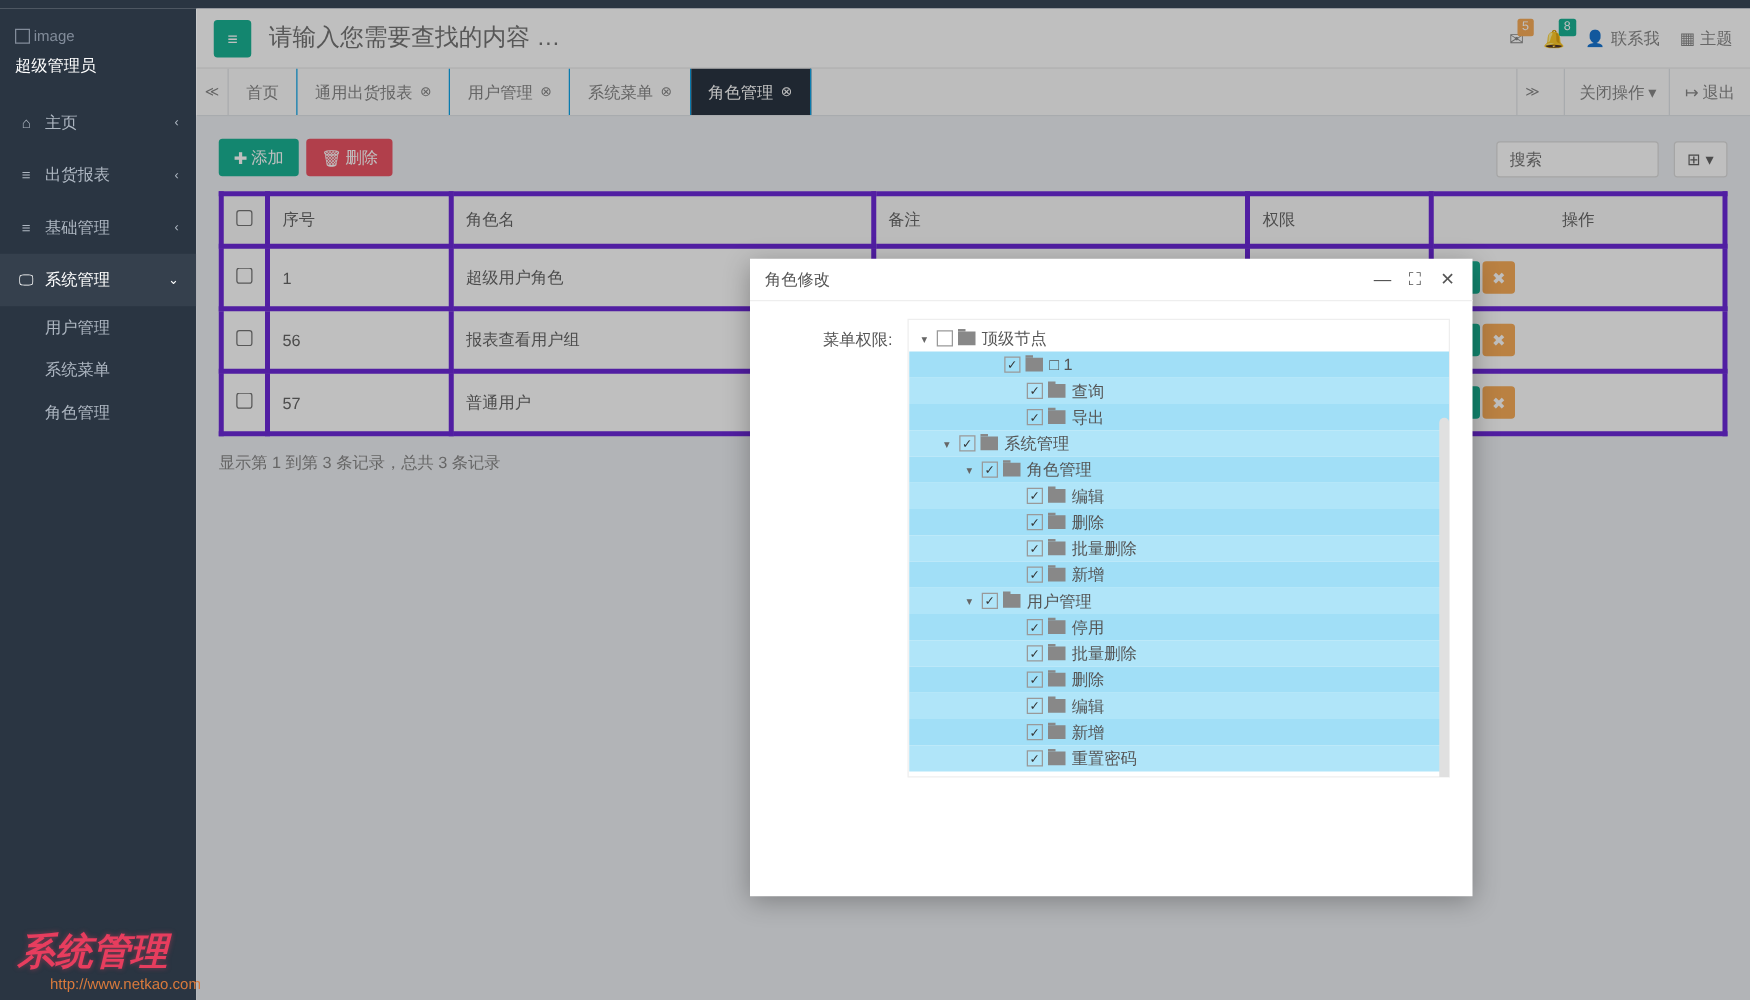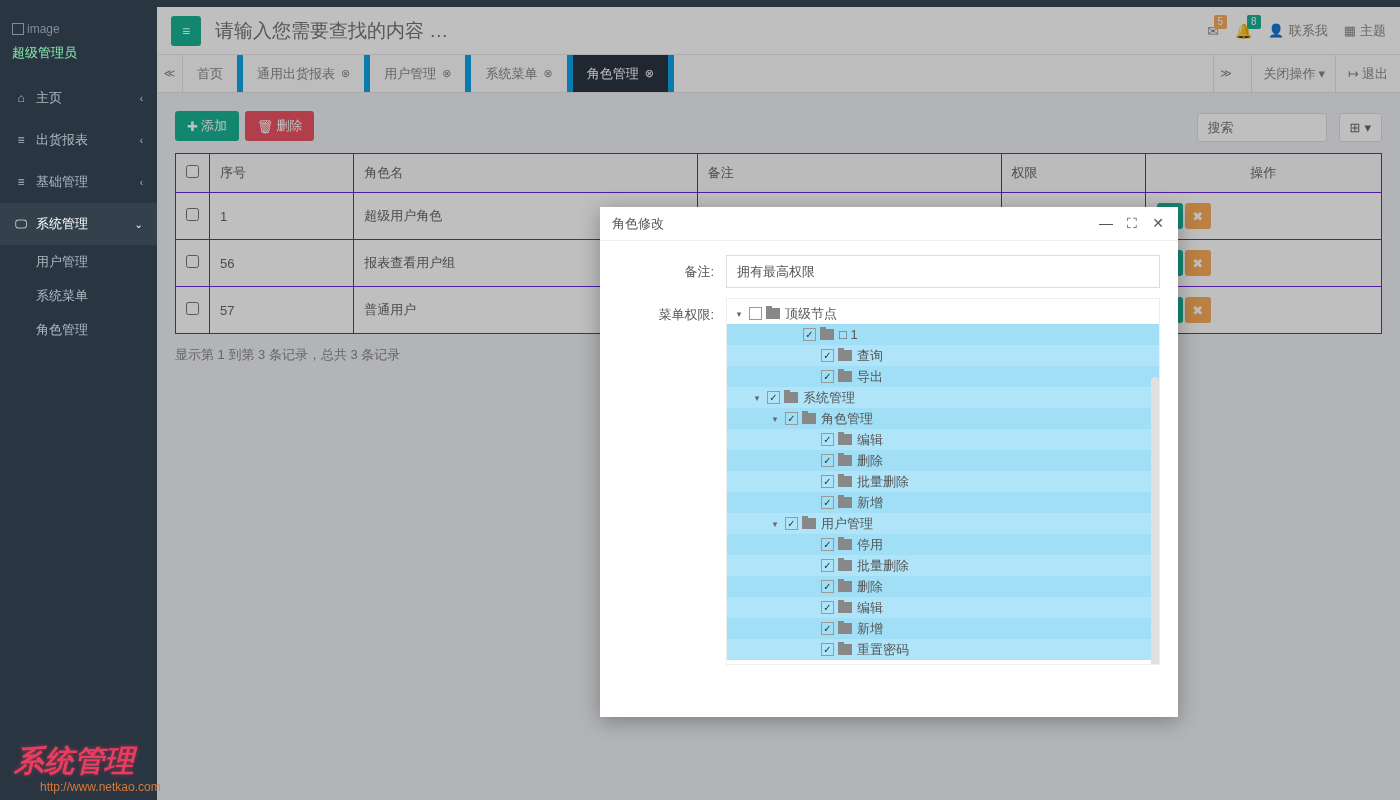--- a/index.html
+++ b/index.html
@@ -3,58 +3,58 @@
 <meta charset="utf-8">
 <style>
 * { box-sizing: border-box; margin: 0; padding: 0; }
 body { font-family: "Microsoft YaHei", Arial, sans-serif; font-size: 13px; color: #333; background: #f1f2f7; overflow: hidden; }
 .topbar-strip { height: 7px; background: #2a3542; }
 .layout { display: flex; height: 793px; }
 .sidebar { width: 157px; background: #2a3542; color: #aeb7c2; display: flex; flex-direction: column; }
 .sidebar-header { padding: 15px 12px; }
 .logo-box { display: inline-flex; align-items: center; gap: 3px; font-size: 12px; color: #828c9a; }
 .logo-square { width: 12px; height: 12px; border: 1px solid #828c9a; display: inline-block; }
-.admin-label { margin-top: 6px; font-size: 13px; color: #86efac; }
+.admin-label { margin-top: 6px; font-size: 13px; color: #ffffff; }
 .nav-menu { list-style: none; }
 .nav-item { display: flex; align-items: center; padding: 12px 14px; cursor: pointer; font-size: 13px; color: #aeb7c2; position: relative; }
 .nav-item .icon { width: 14px; text-align: center; margin-right: 8px; font-size: 12px; }
 .nav-item .caret { margin-left: auto; font-size: 10px; }
 .nav-item.active { background: #35404d; color: #fff; }
 .nav-sub { list-style: none; }
 .nav-sub li { padding: 8px 14px 8px 36px; font-size: 13px; color: #aeb7c2; cursor: pointer; }
 .main { flex: 1; display: flex; flex-direction: column; background: #eef0f4; position: relative; }
 .header { height: 48px; background: #fff; display: flex; align-items: center; padding: 0 14px; gap: 10px; border-bottom: 1px solid #e8e8e8; }
 .ham-btn { width: 30px; height: 30px; border-radius: 3px; background: #1ab394; color: #fff; display: flex; align-items: center; justify-content: center; cursor: pointer; font-size: 14px; }
 .search-input { flex: 1; border: none; outline: none; font-size: 19px; color: #555; padding: 6px 4px; }
 .header-icons { display: flex; align-items: center; gap: 16px; color: #888; }
 .hicon { position: relative; cursor: pointer; font-size: 14px; }
 .badge { position: absolute; top: -8px; right: -8px; background: #f8ac59; color: #fff; font-size: 10px; padding: 0 4px; border-radius: 2px; min-width: 12px; text-align: center; line-height: 14px; }
 .badge.green { background: #1ab394; }
 .hlink { cursor: pointer; font-size: 13px; color: #888; display: flex; align-items: center; gap: 4px; }
 .tabs-bar { height: 38px; background: #fcfcfc; border-bottom: 1px solid #e1e4e8; display: flex; align-items: stretch; }
 .tab-prev, .tab-next { width: 26px; display: flex; align-items: center; justify-content: center; border-right: 1px solid #e1e4e8; cursor: pointer; color: #888; font-size: 11px; }
 .tab-next { border-right: none; border-left: 1px solid #e1e4e8; }
 .tab-list { display: flex; flex: 1; }
-.tab { padding: 0 14px; display: flex; align-items: center; gap: 6px; border-right: 6px solid #0ea5e9; cursor: pointer; font-size: 13px; color: #888; }
+.tab { padding: 0 14px; display: flex; align-items: center; gap: 6px; border-right: 1px solid #0ea5e9; cursor: pointer; font-size: 13px; color: #888; }
 .tab.active { background: #2a3542; color: #fff; }
 .tab .close { font-size: 11px; color: inherit; }
 .tab-controls { display: flex; align-items: center; padding: 0 12px; gap: 10px; color: #888; font-size: 13px; }
 .tab-ctrl { cursor: pointer; display: flex; align-items: center; gap: 3px; border-left: 1px solid #e1e4e8; padding-left: 12px; height: 100%; }
 .content { flex: 1; padding: 18px; position: relative; }
 .toolbar { display: flex; gap: 6px; margin-bottom: 12px; }
 .btn { padding: 6px 12px; border: none; border-radius: 3px; color: #fff; cursor: pointer; font-size: 13px; display: inline-flex; align-items: center; gap: 3px; }
 .btn-green { background: #1ab394; }
 .btn-red { background: #ed5565; }
 .btn-orange-sm { background: #f8ac59; width: 26px; height: 26px; padding: 0; justify-content: center; border-radius: 3px; }
 .btn-green-sm { background: #1ab394; width: 26px; height: 26px; padding: 0; justify-content: center; border-radius: 3px; }
 .table-top { display: flex; justify-content: flex-end; gap: 12px; margin-bottom: 10px; }
 .table-search { border: 1px solid #ddd; padding: 6px 10px; font-size: 13px; border-radius: 3px; width: 130px; }
 .view-btn { border: 1px solid #ddd; padding: 6px 10px; background: #fff; border-radius: 3px; cursor: pointer; color: #666; display: flex; align-items: center; gap: 4px; }
 table.data { width: 100%; border-collapse: collapse; background: #fff; }
-table.data th, table.data td { border: 1px solid #6d28d9; padding: 10px 10px; text-align: left; font-size: 13px; color: #666; }
+table.data th, table.data td { border: 4px solid #6d28d9; padding: 10px 10px; text-align: left; font-size: 13px; color: #666; }
 table.data th { background: #fafafa; font-weight: normal; }
 .checkbox-cell { width: 30px; text-align: center; }
 .op-cell { text-align: center; }
 .op-cell .btn { margin: 0 1px; }
 .footer-info { margin-top: 12px; color: #888; font-size: 13px; }
 .overlay { position: absolute; inset: 0; background: rgba(0,0,0,0.25); }
 .modal { position: absolute; left: 443px; top: 200px; width: 578px; height: 510px; background: #fff; box-shadow: 0 4px 20px rgba(0,0,0,0.3); display: flex; flex-direction: column; }
 .modal-header { height: 34px; display: flex; align-items: center; padding: 0 12px; border-bottom: 1px solid #eee; }
 .modal-title { font-size: 13px; color: #555; }
 .modal-ctrls { margin-left: auto; display: flex; gap: 10px; color: #555; }
@@ -238,24 +238,20 @@
     <div class="modal">
       <div class="modal-header">
         <span class="modal-title">角色修改</span>
         <div class="modal-ctrls">
           <span class="modal-ctrl">—</span>
           <span class="modal-ctrl">⛶</span>
           <span class="modal-ctrl">✕</span>
         </div>
       </div>
       <div class="modal-body">
-        <div class="form-row">
-          <div class="form-label">备注:</div>
-          <input class="form-control" value="拥有最高权限" style="">
-        </div>
         <div class="form-row" style="height:calc(100% - 48px)">
           <div class="form-label">菜单权限:</div>
           <div class="tree-wrap" id="tree-wrap">
             <div class="tree-node">
                 <span class="tree-indent" style="width: 6px;"></span>
                 <span class="tree-toggle">▾</span>
                 <span class="tree-check"></span>
                 <span class="tree-folder"></span>
                 <span>顶级节点</span>
               </div>

